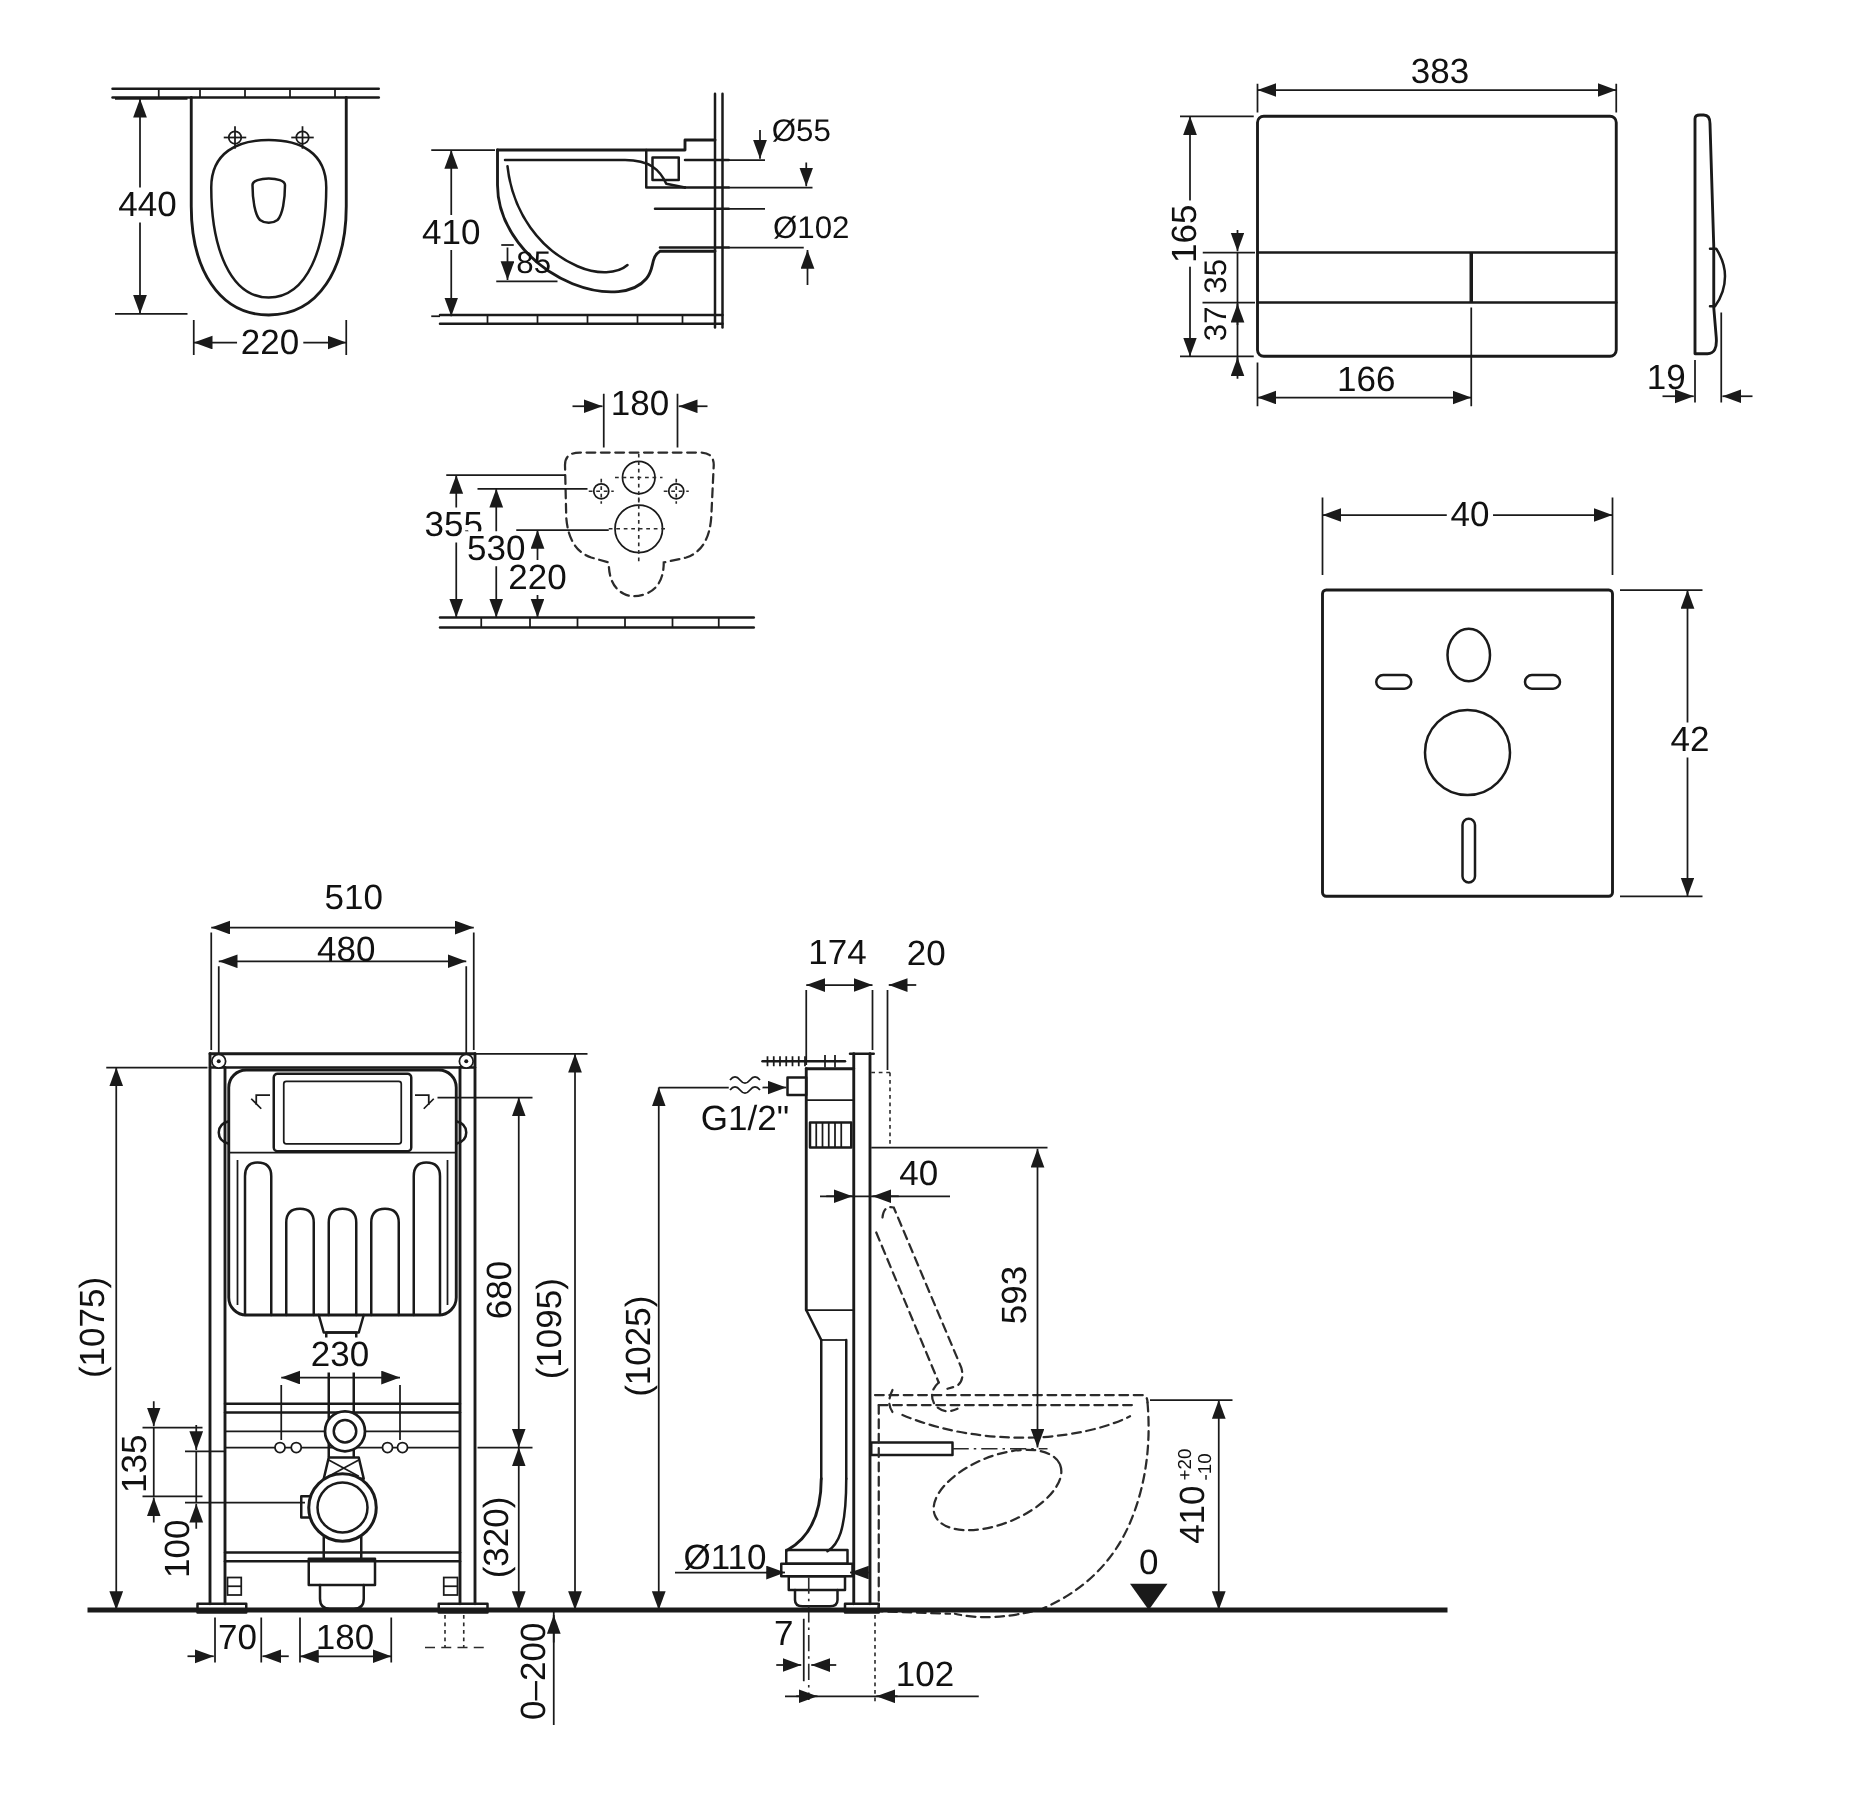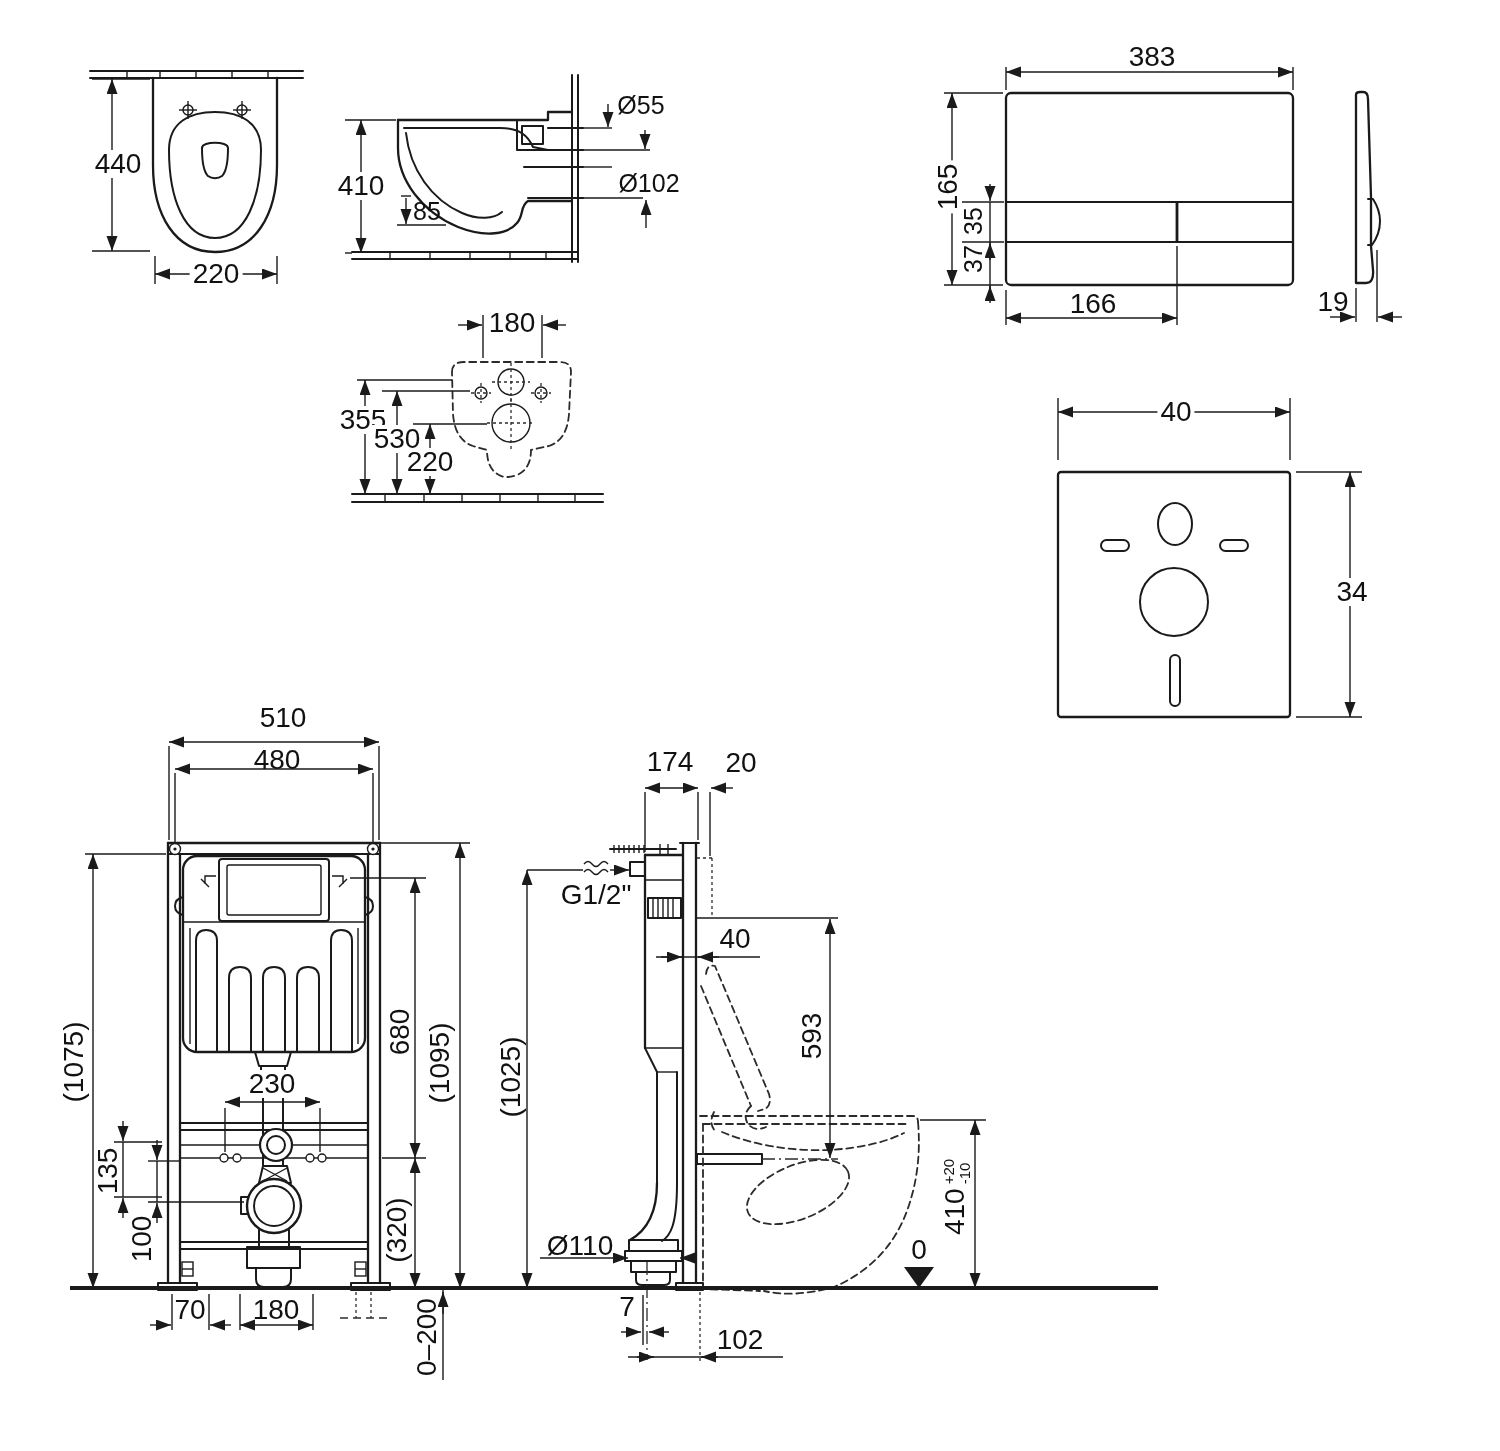--- a/index.html
+++ b/index.html
@@ -396,21 +396,21 @@
   <div class="lb bg" style="left:363px;top:420px">355</div>
   <div class="lb bg" style="left:397px;top:439px">530</div>
   <div class="lb bg" style="left:430px;top:462px">220</div>
   <div class="lb" style="left:1152px;top:57px">383</div>
   <div class="lb rot bg" style="left:948px;top:187px">165</div>
   <div class="lb rot sm" style="left:973px;top:221px">35</div>
   <div class="lb rot sm" style="left:973px;top:259px">37</div>
   <div class="lb" style="left:1093px;top:304px">166</div>
   <div class="lb" style="left:1333px;top:302px">19</div>
   <div class="lb bg" style="left:1176px;top:412px">40</div>
-  <div class="lb bg" style="left:1352px;top:592px">34</div>
+  <div class="lb bg" style="left:1352px;top:592px">42</div>
   <div class="lb" style="left:283px;top:718px">510</div>
   <div class="lb" style="left:277px;top:760px">480</div>
   <div class="lb rot" style="left:74px;top:1062px">(1075)</div>
   <div class="lb rot" style="left:400px;top:1032px">680</div>
   <div class="lb rot" style="left:440px;top:1063px">(1095)</div>
   <div class="lb bg" style="left:272px;top:1084px">230</div>
   <div class="lb rot" style="left:108px;top:1171px">135</div>
   <div class="lb rot" style="left:142px;top:1239px">100</div>
   <div class="lb rot" style="left:397px;top:1230px">(320)</div>
   <div class="lb" style="left:190px;top:1310px">70</div>

